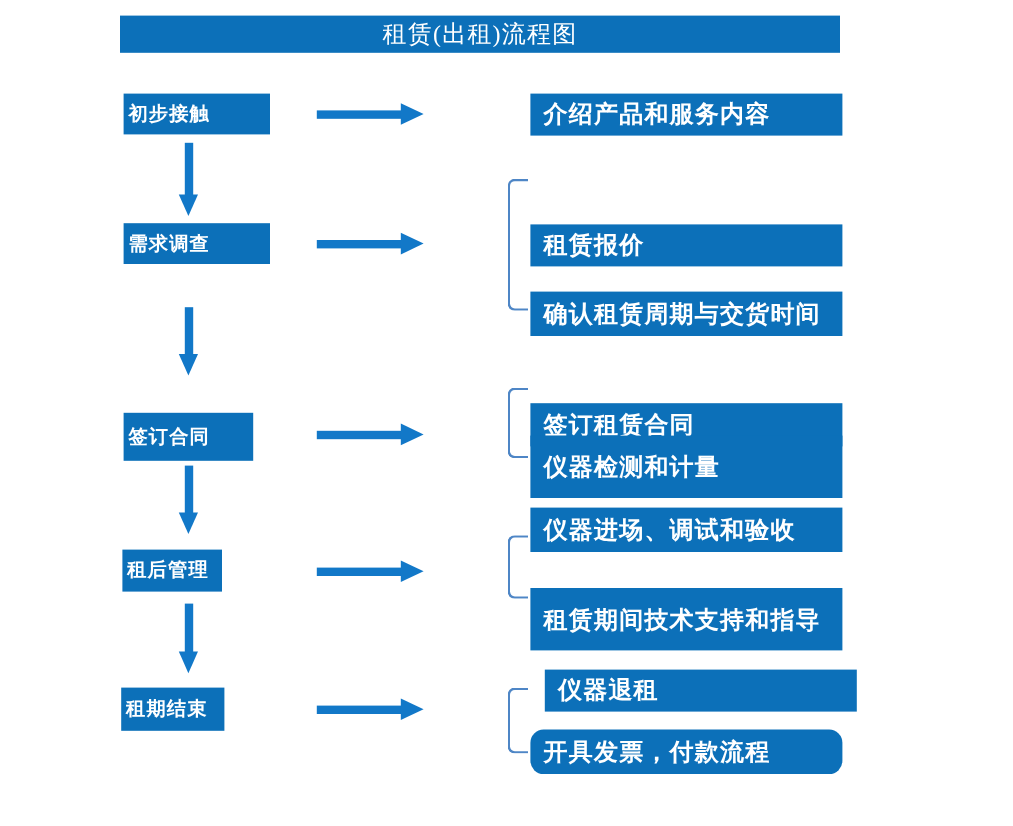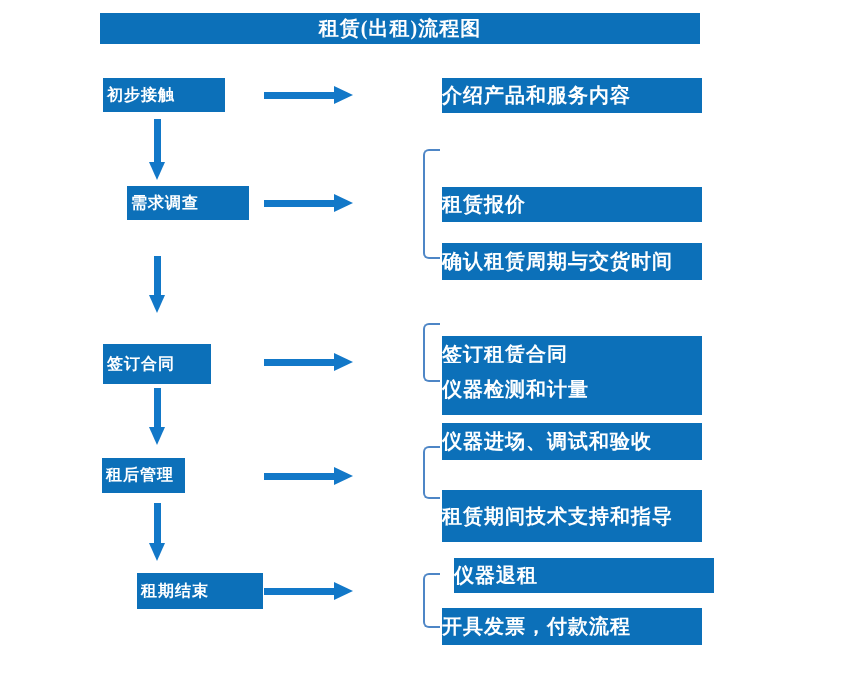--- a/index.html
+++ b/index.html
@@ -15,21 +15,21 @@
     background: var(--background, #ffffff);
     overflow: hidden;
   }
   .title-banner {
     position: absolute;
     left: 100px; top: 13px;
     width: 600px; height: 31px;
     background: var(--box-blue, #0C70B9);
     color: var(--text, #ffffff);
     font-size: 20px;
-    font-weight: bold;
+    font-weight: normal;
     display: flex;
     align-items: center;
     justify-content: center;
     letter-spacing: 1px;
   }
   .step-box {
     position: absolute;
     background: var(--box-blue, #0C70B9);
     color: var(--text, #ffffff);
     font-size: 16px;
@@ -44,20 +44,21 @@
     position: absolute;
     left: 442px;
     width: 260px;
     background: var(--box-blue, #0C70B9);
     color: var(--text, #ffffff);
     font-size: 20px;
     font-weight: bold;
     letter-spacing: 1px;
     display: flex;
     align-items: center;
+    padding-left: 11px;
     box-sizing: border-box;
   }
   .h-arrow {
     position: absolute;
     left: 264px;
     width: 89px;
     height: 18px;
   }
   .h-arrow .stem {
     position: absolute;
@@ -104,34 +105,34 @@
   }
 </style>
 </head>
 <body>
 
 <div class="canvas">
 
   <div class="title-banner">租赁(出租)流程图</div>
 
   <div class="step-box" style="left:103px; top:78px;  width:122px; height:34px;">初步接触</div>
-  <div class="step-box" style="left:103px; top:186px; width:122px; height:34px;margin-left:24px;">需求调查</div>
+  <div class="step-box" style="left:103px; top:186px; width:122px; height:34px;">需求调查</div>
   <div class="step-box" style="left:103px; top:344px; width:108px; height:40px;">签订合同</div>
   <div class="step-box" style="left:102px; top:458px; width:83px; height:35px;">租后管理</div>
-  <div class="step-box" style="left:101px; top:573px; width:126px; height:36px;margin-left:36px;">租期结束</div>
+  <div class="step-box" style="left:101px; top:573px; width:86px; height:36px;">租期结束</div>
 
   <div class="detail-box" style="top:78px;  height:35px;">介绍产品和服务内容</div>
   <div class="detail-box" style="top:187px; height:35px;">租赁报价</div>
   <div class="detail-box" style="top:243px; height:37px;">确认租赁周期与交货时间</div>
   <div class="detail-box" style="top:313px; height:36px;margin-top:23px;">签订租赁合同</div>
   <div class="detail-box" style="top:363px; height:52px;">仪器检测和计量</div>
   <div class="detail-box" style="top:423px; height:37px;">仪器进场、调试和验收</div>
   <div class="detail-box" style="top:490px; height:52px;">租赁期间技术支持和指导</div>
   <div class="detail-box" style="top:558px; height:35px;margin-left:12px;">仪器退租</div>
-  <div class="detail-box" style="top:608px; height:37px;">开具发票，付款流程</div>
+  <div class="detail-box" style="top:608px; height:37px;border-radius:11px;">开具发票，付款流程</div>
 
   <div class="h-arrow" style="top:86px;">
       <div class="stem"></div>
       <div class="head"></div>
     </div>
   <div class="h-arrow" style="top:194px;">
       <div class="stem"></div>
       <div class="head"></div>
     </div>
   <div class="h-arrow" style="top:353px;">

